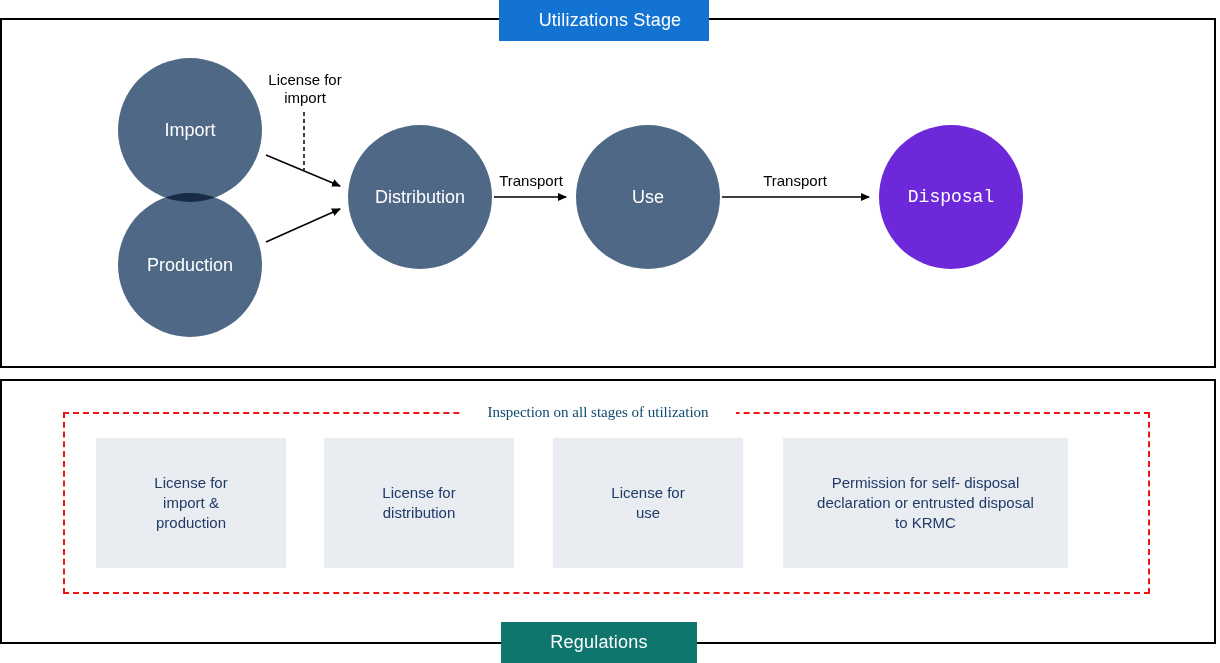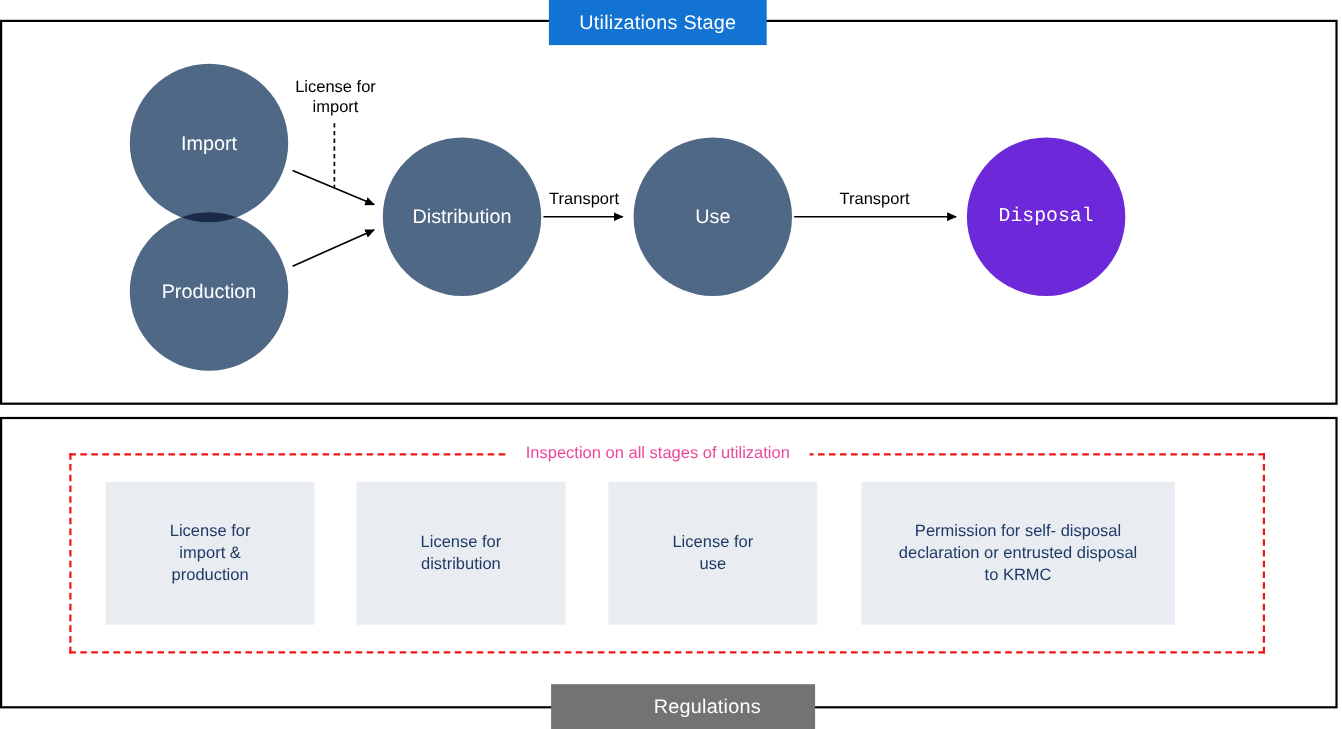--- a/index.html
+++ b/index.html
@@ -59,24 +59,24 @@
   #reg-card-3 { left:783px; width:285px; }
 </style>
 </head>
 <body>
 
 <div id="app">
 
   <div class="outer-box" id="stage-box"></div>
   <div class="outer-box" id="reg-box"></div>
 
-  <div class="banner" id="stage-banner" style="background: rgb(19, 115, 210);">
+  <div class="banner" id="stage-banner" style="background: rgb(19, 115, 210); padding-left: 12px;">
     <span>Utilizations Stage</span>
   </div>
-  <div class="banner" id="reg-banner" style="background: #737373; padding-left: 44px;">
+  <div class="banner" id="reg-banner" style="background: #0f766e;">
     <span>Regulations</span>
   </div>
 
   <div class="node" id="node-import" style="background: rgb(79, 104, 134);">
     <span>Import</span>
   </div>
   <div class="node" id="node-production" style="background: rgb(79, 104, 134);">
     <span>Production</span>
   </div>
   <div class="node" id="node-distribution" style="background: rgb(79, 104, 134);">
@@ -101,21 +101,21 @@
     <line x1="494" y1="197" x2="566" y2="197" stroke="#000" stroke-width="1.5" marker-end="url(#arrowhead)"></line>
     <line x1="722" y1="197" x2="869" y2="197" stroke="#000" stroke-width="1.5" marker-end="url(#arrowhead)"></line>
   </svg>
 
   <div class="edge-label" id="label-license-import">License for
 import</div>
   <div class="edge-label" id="label-transport-1">Transport</div>
   <div class="edge-label" id="label-transport-2">Transport</div>
 
   <div id="inspection-rect" style="border-color: rgb(240, 20, 20);"></div>
-  <div id="inspection-label" style="color: #ec4899;">Inspection on all stages of utilization</div>
+  <div id="inspection-label" style="color: #0c4a6e; font-family: Liberation Serif, serif;">Inspection on all stages of utilization</div>
 
   <div class="reg-card" id="reg-card-0" style="background: rgb(233, 237, 242); color: rgb(31, 58, 102);">License for
 import &amp;
 production</div>
   <div class="reg-card" id="reg-card-1" style="background: rgb(233, 237, 242); color: rgb(31, 58, 102);">License for
 distribution</div>
   <div class="reg-card" id="reg-card-2" style="background: rgb(233, 237, 242); color: rgb(31, 58, 102);">License for
 use</div>
   <div class="reg-card" id="reg-card-3" style="background: rgb(233, 237, 242); color: rgb(31, 58, 102);">Permission for self- disposal
 declaration or entrusted disposal

